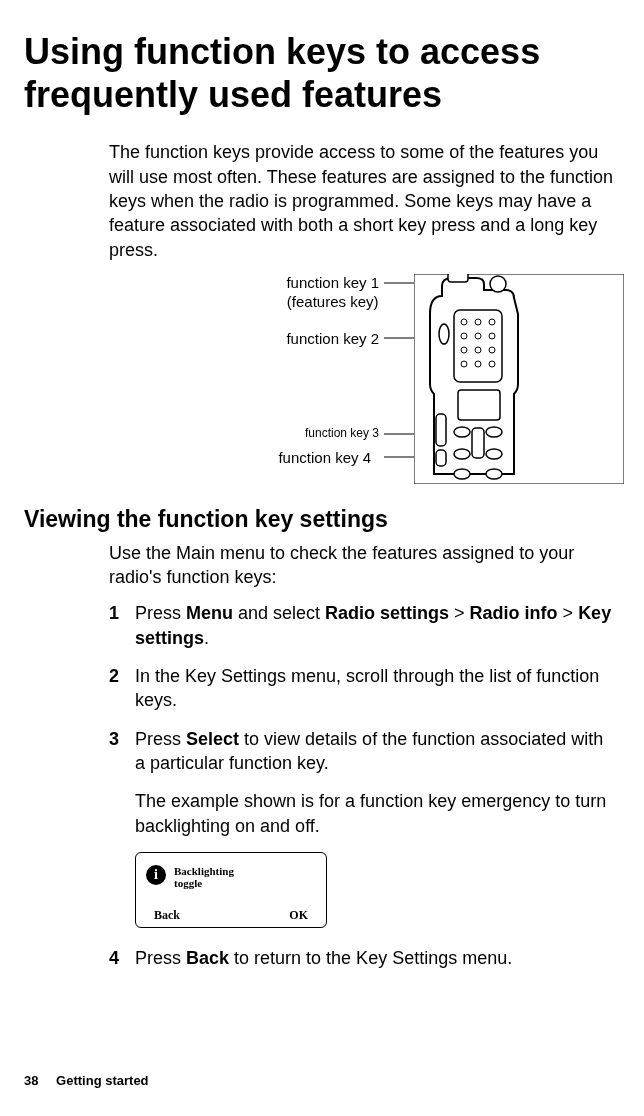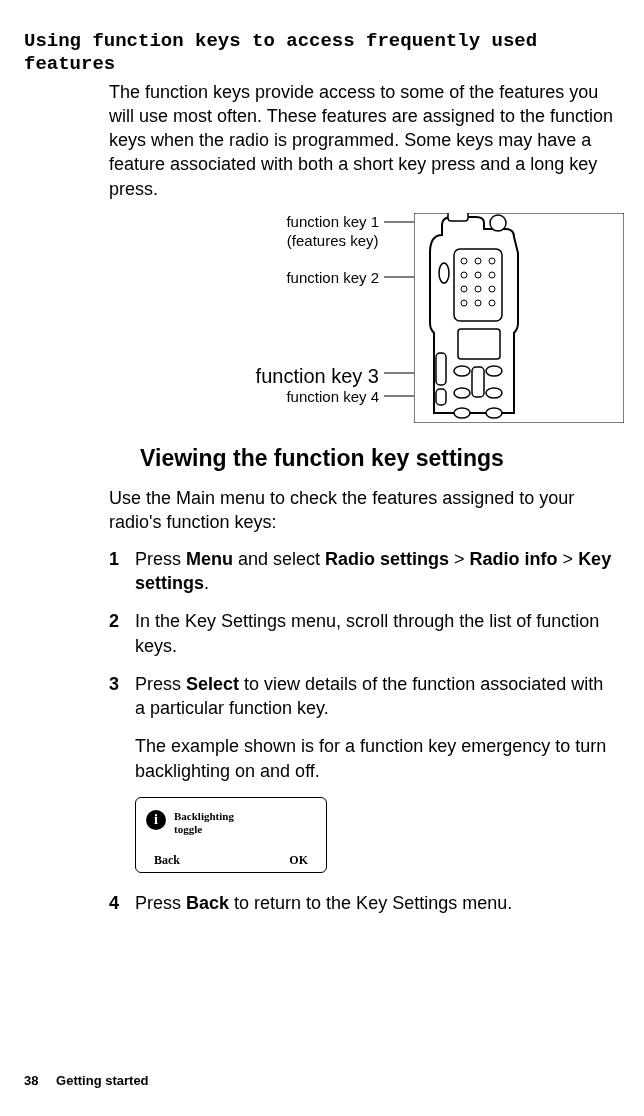--- a/index.html
+++ b/index.html
@@ -10,25 +10,24 @@
     body {
       font-family: Arial, Helvetica, sans-serif;
       background: #fff;
       color: #000;
       width: 644px;
       height: 1116px;
       padding: 30px 24px 0 24px;
       position: relative;
     }
     .main-heading {
-      font-size: 19px;
-      font-weight: bold;
-      margin-bottom: 4px;
+      font-size: 36px;
+      font-weight: bold;
+      margin-bottom: 24px;
       line-height: 1.2;
-      font-family: Liberation Mono, monospace;
     }
     .body-text {
       font-size: 18px;
       line-height: 1.35;
       margin-left: 85px;
       margin-bottom: 12px;
     }
     .diagram-area {
       margin-left: 85px;
       margin-bottom: 22px;
@@ -54,40 +53,39 @@
       top: 56px;
       right: 0;
       text-align: right;
       font-size: 15px;
     }
     .label-3 {
       position: absolute;
       top: 152px;
       right: 0;
       text-align: right;
-      font-size: 20px;
+      font-size: 12px;
     }
     .label-4 {
       position: absolute;
       top: 175px;
-      right: 0;
+      right: 8px;
       text-align: right;
       font-size: 15px;
     }
     .radio-svg {
       position: absolute;
       left: 305px;
       top: 0;
     }
     .sub-heading {
       font-size: 23px;
       font-weight: bold;
-      margin-bottom: 14px;
+      margin-bottom: 8px;
       margin-top: 8px;
-      text-align: center;
     }
     .numbered-item {
       margin-left: 85px;
       margin-bottom: 14px;
       font-size: 18px;
       line-height: 1.35;
     }
     .numbered-item .num {
       font-weight: bold;
       display: inline-block;

